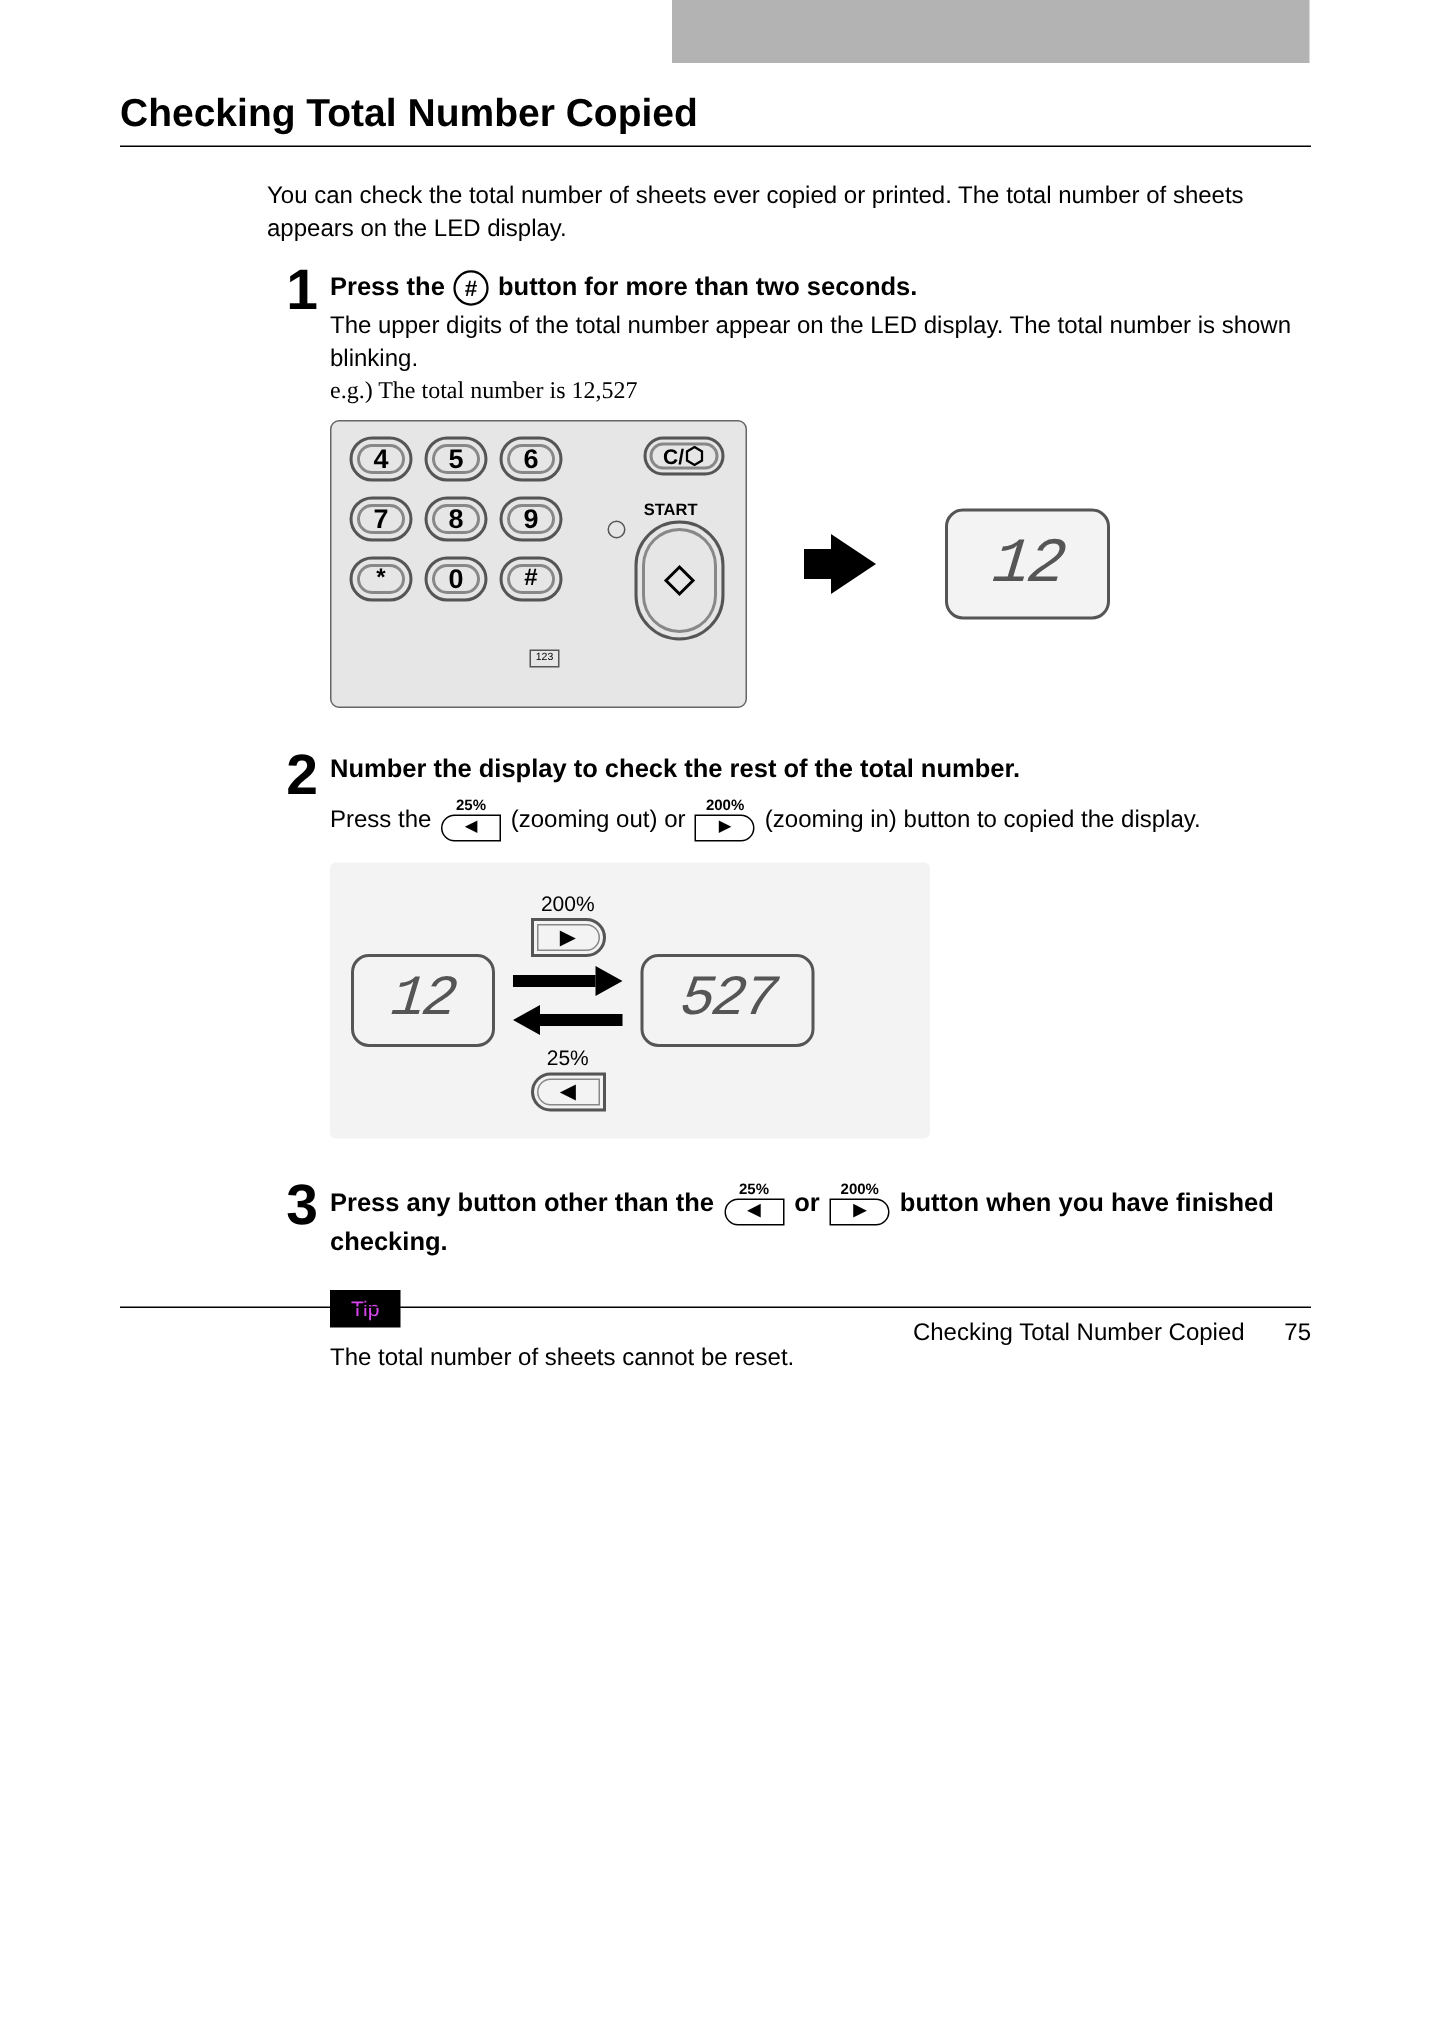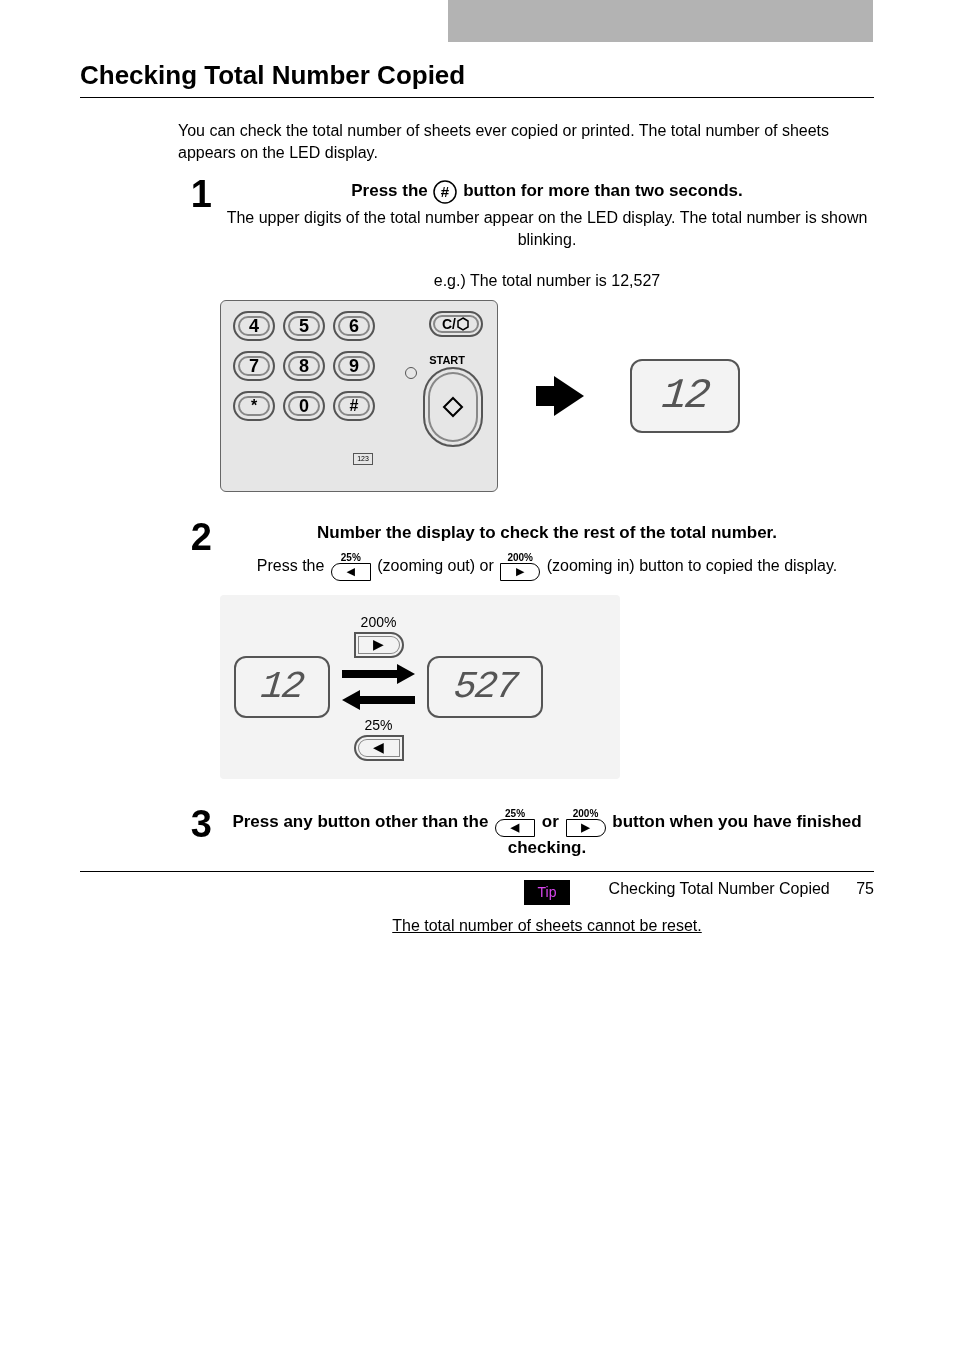--- a/index.html
+++ b/index.html
@@ -55,31 +55,30 @@
     width: 34px;
     text-align: right;
     margin-right: 8px;
     line-height: 1;
     margin-top: -4px;
   }
   .step-body {
     flex: 1;
     font-size: 16px;
     line-height: 1.35;
-    text-align: center;
   }
   .step-title {
     font-weight: bold;
     font-size: 17px;
     margin-bottom: 2px;
   }
   .step-title .inline-icon { vertical-align: middle; }
   .example {
-    margin-top: 20px;
     margin-bottom: 8px;
+    font-family: Liberation Serif, serif;
   }
   .figure-row {
     display: flex;
     align-items: center;
     gap: 16px;
   }
   .panel {
     background: #e6e6e6;
     border: 1.5px solid #666;
     border-radius: 6px;
@@ -182,21 +181,21 @@
   }
   .switch-arrow.r { border-left:18px solid #000;}
   .switch-arrow.l { border-right:18px solid #000;}
   .switch-arrow-stem { width:55px; height:8px; background:#000;}
   .tip-label {
     display:inline-block;
     background:#000; color:#d946ef;
     padding:3px 14px; font-size:14px;
     margin-top:18px;
   }
-  .tip-text { font-size:16px; margin-top:10px;text-decoration:underline;}
+  .tip-text { font-size:16px; margin-top:10px;}
   .footer {
     position:absolute;
     bottom:58px; left:80px; right:80px;
     border-top:1px solid #000;
     padding-top:8px;
     text-align:right;
     font-size:16px;
   }
   .page-num { margin-left:22px;text-align:right;}
   .step2-fig {

